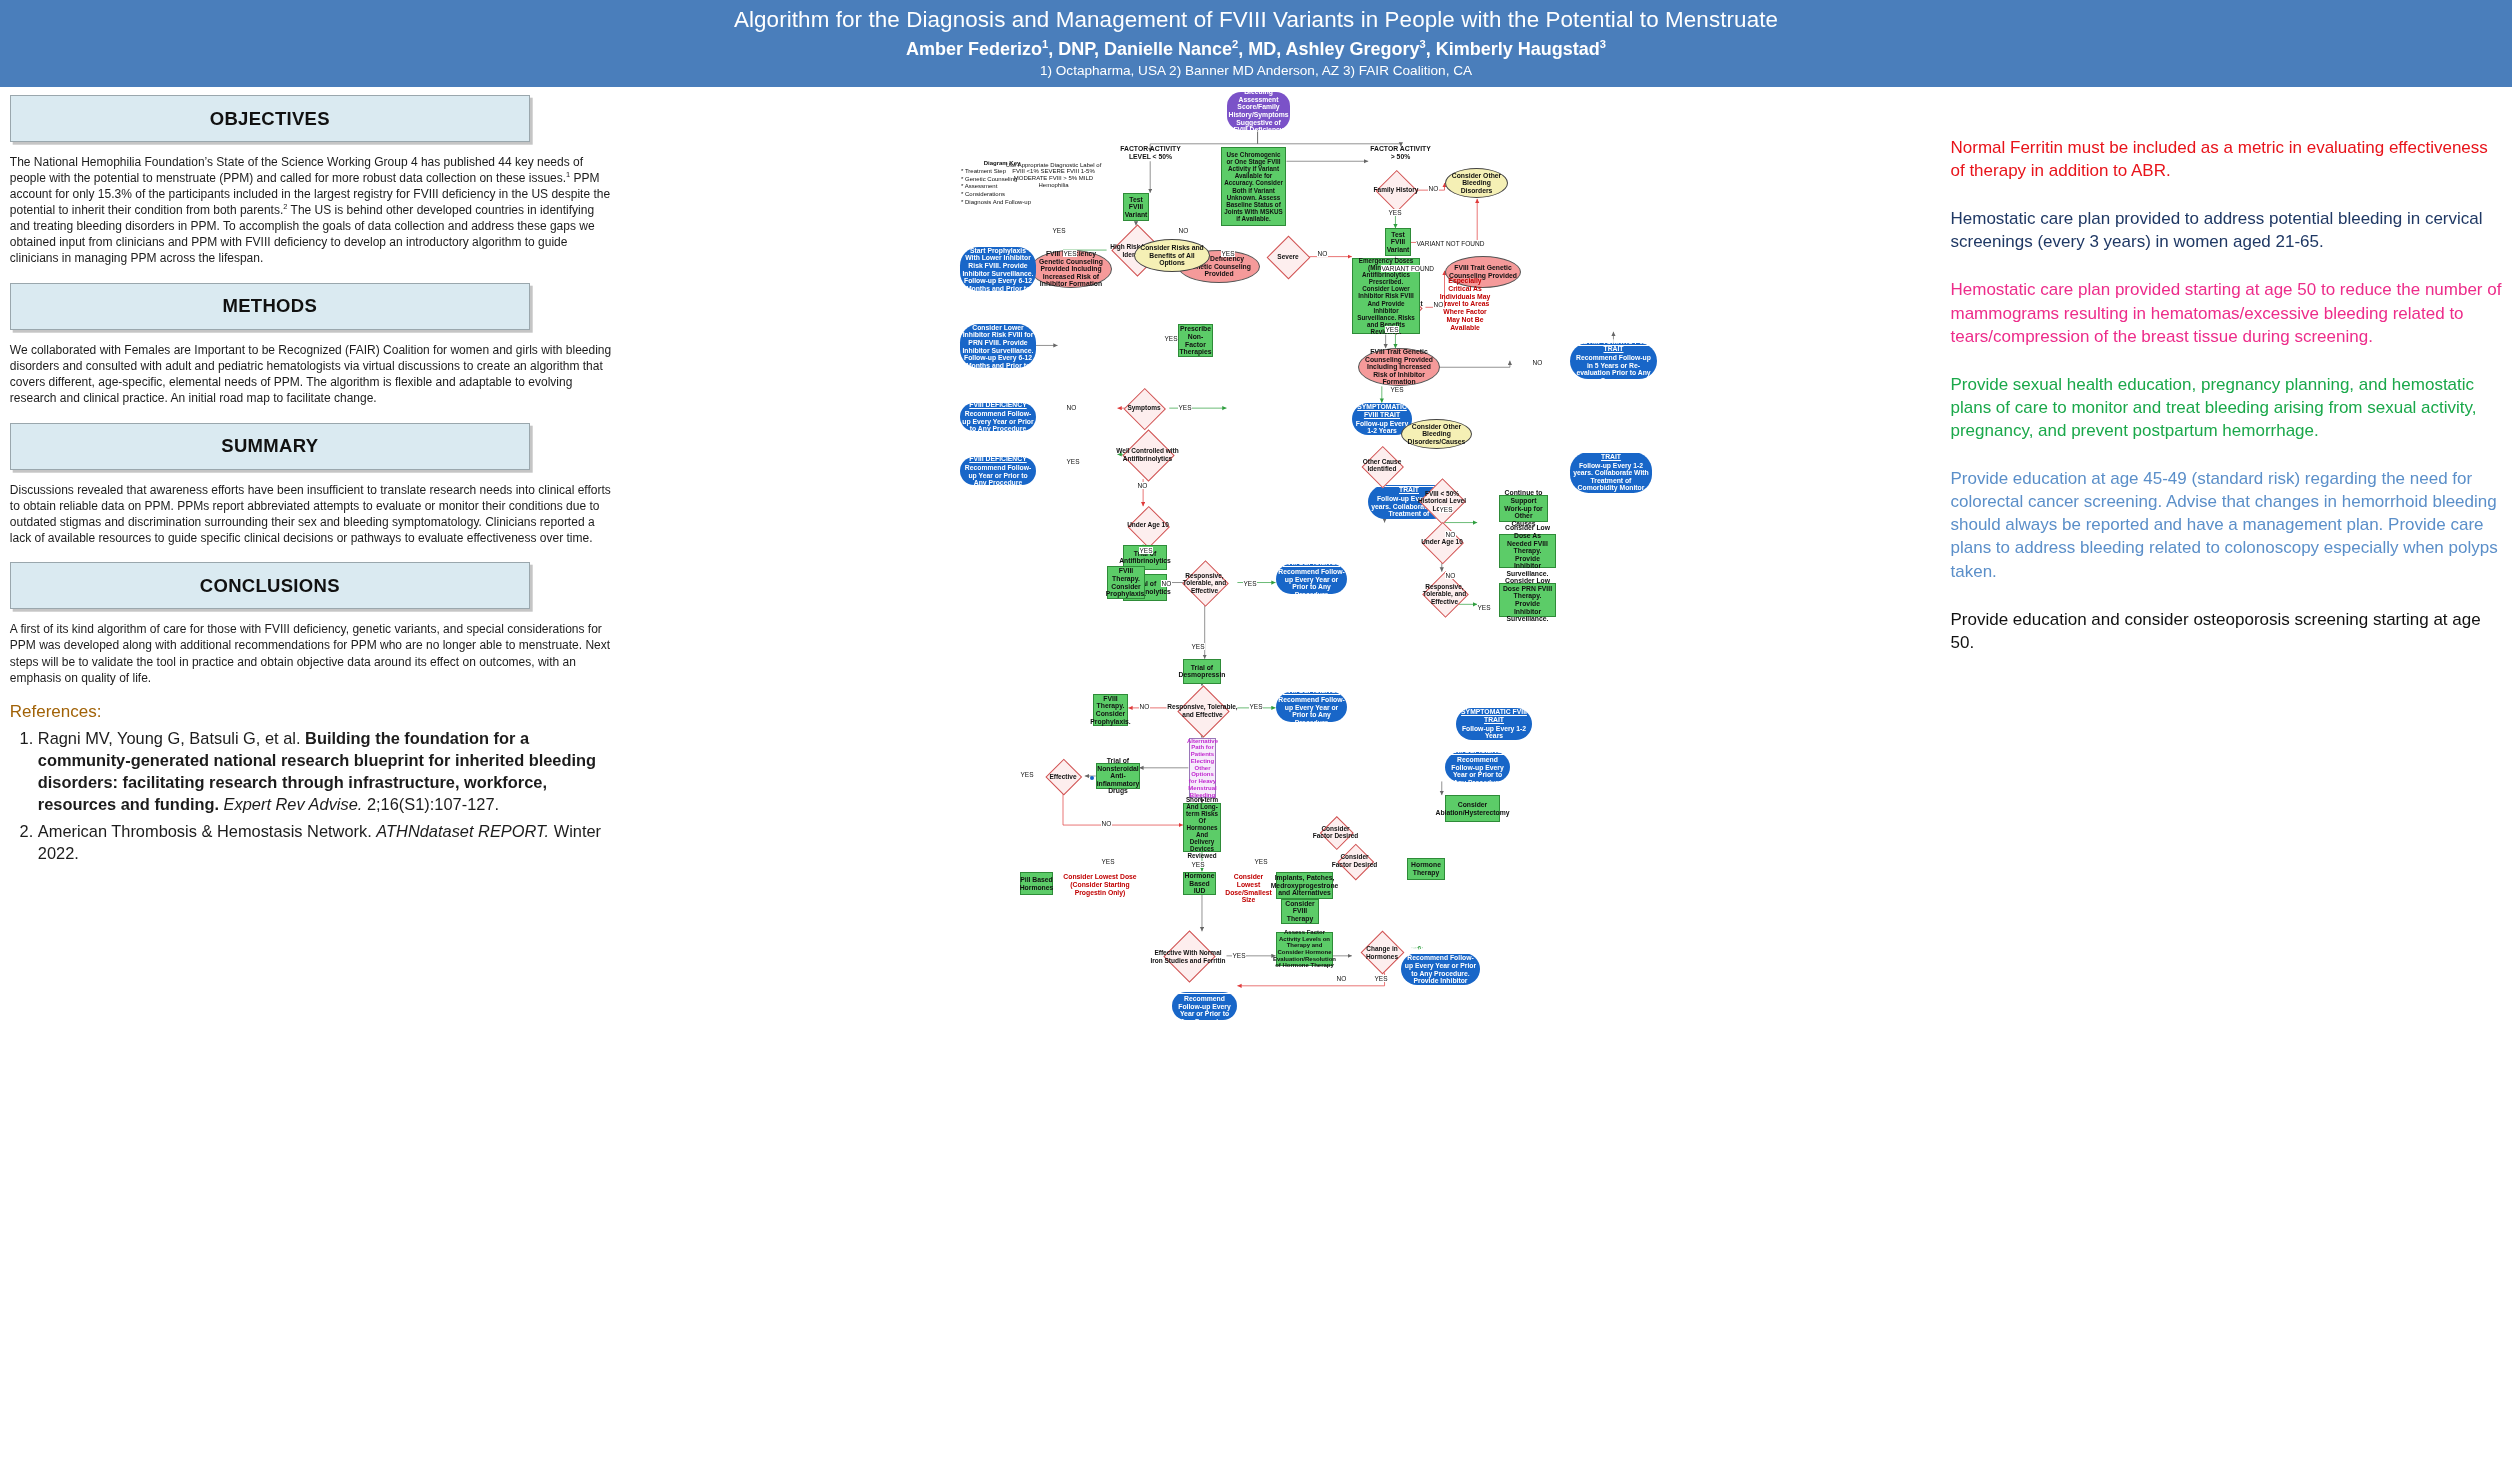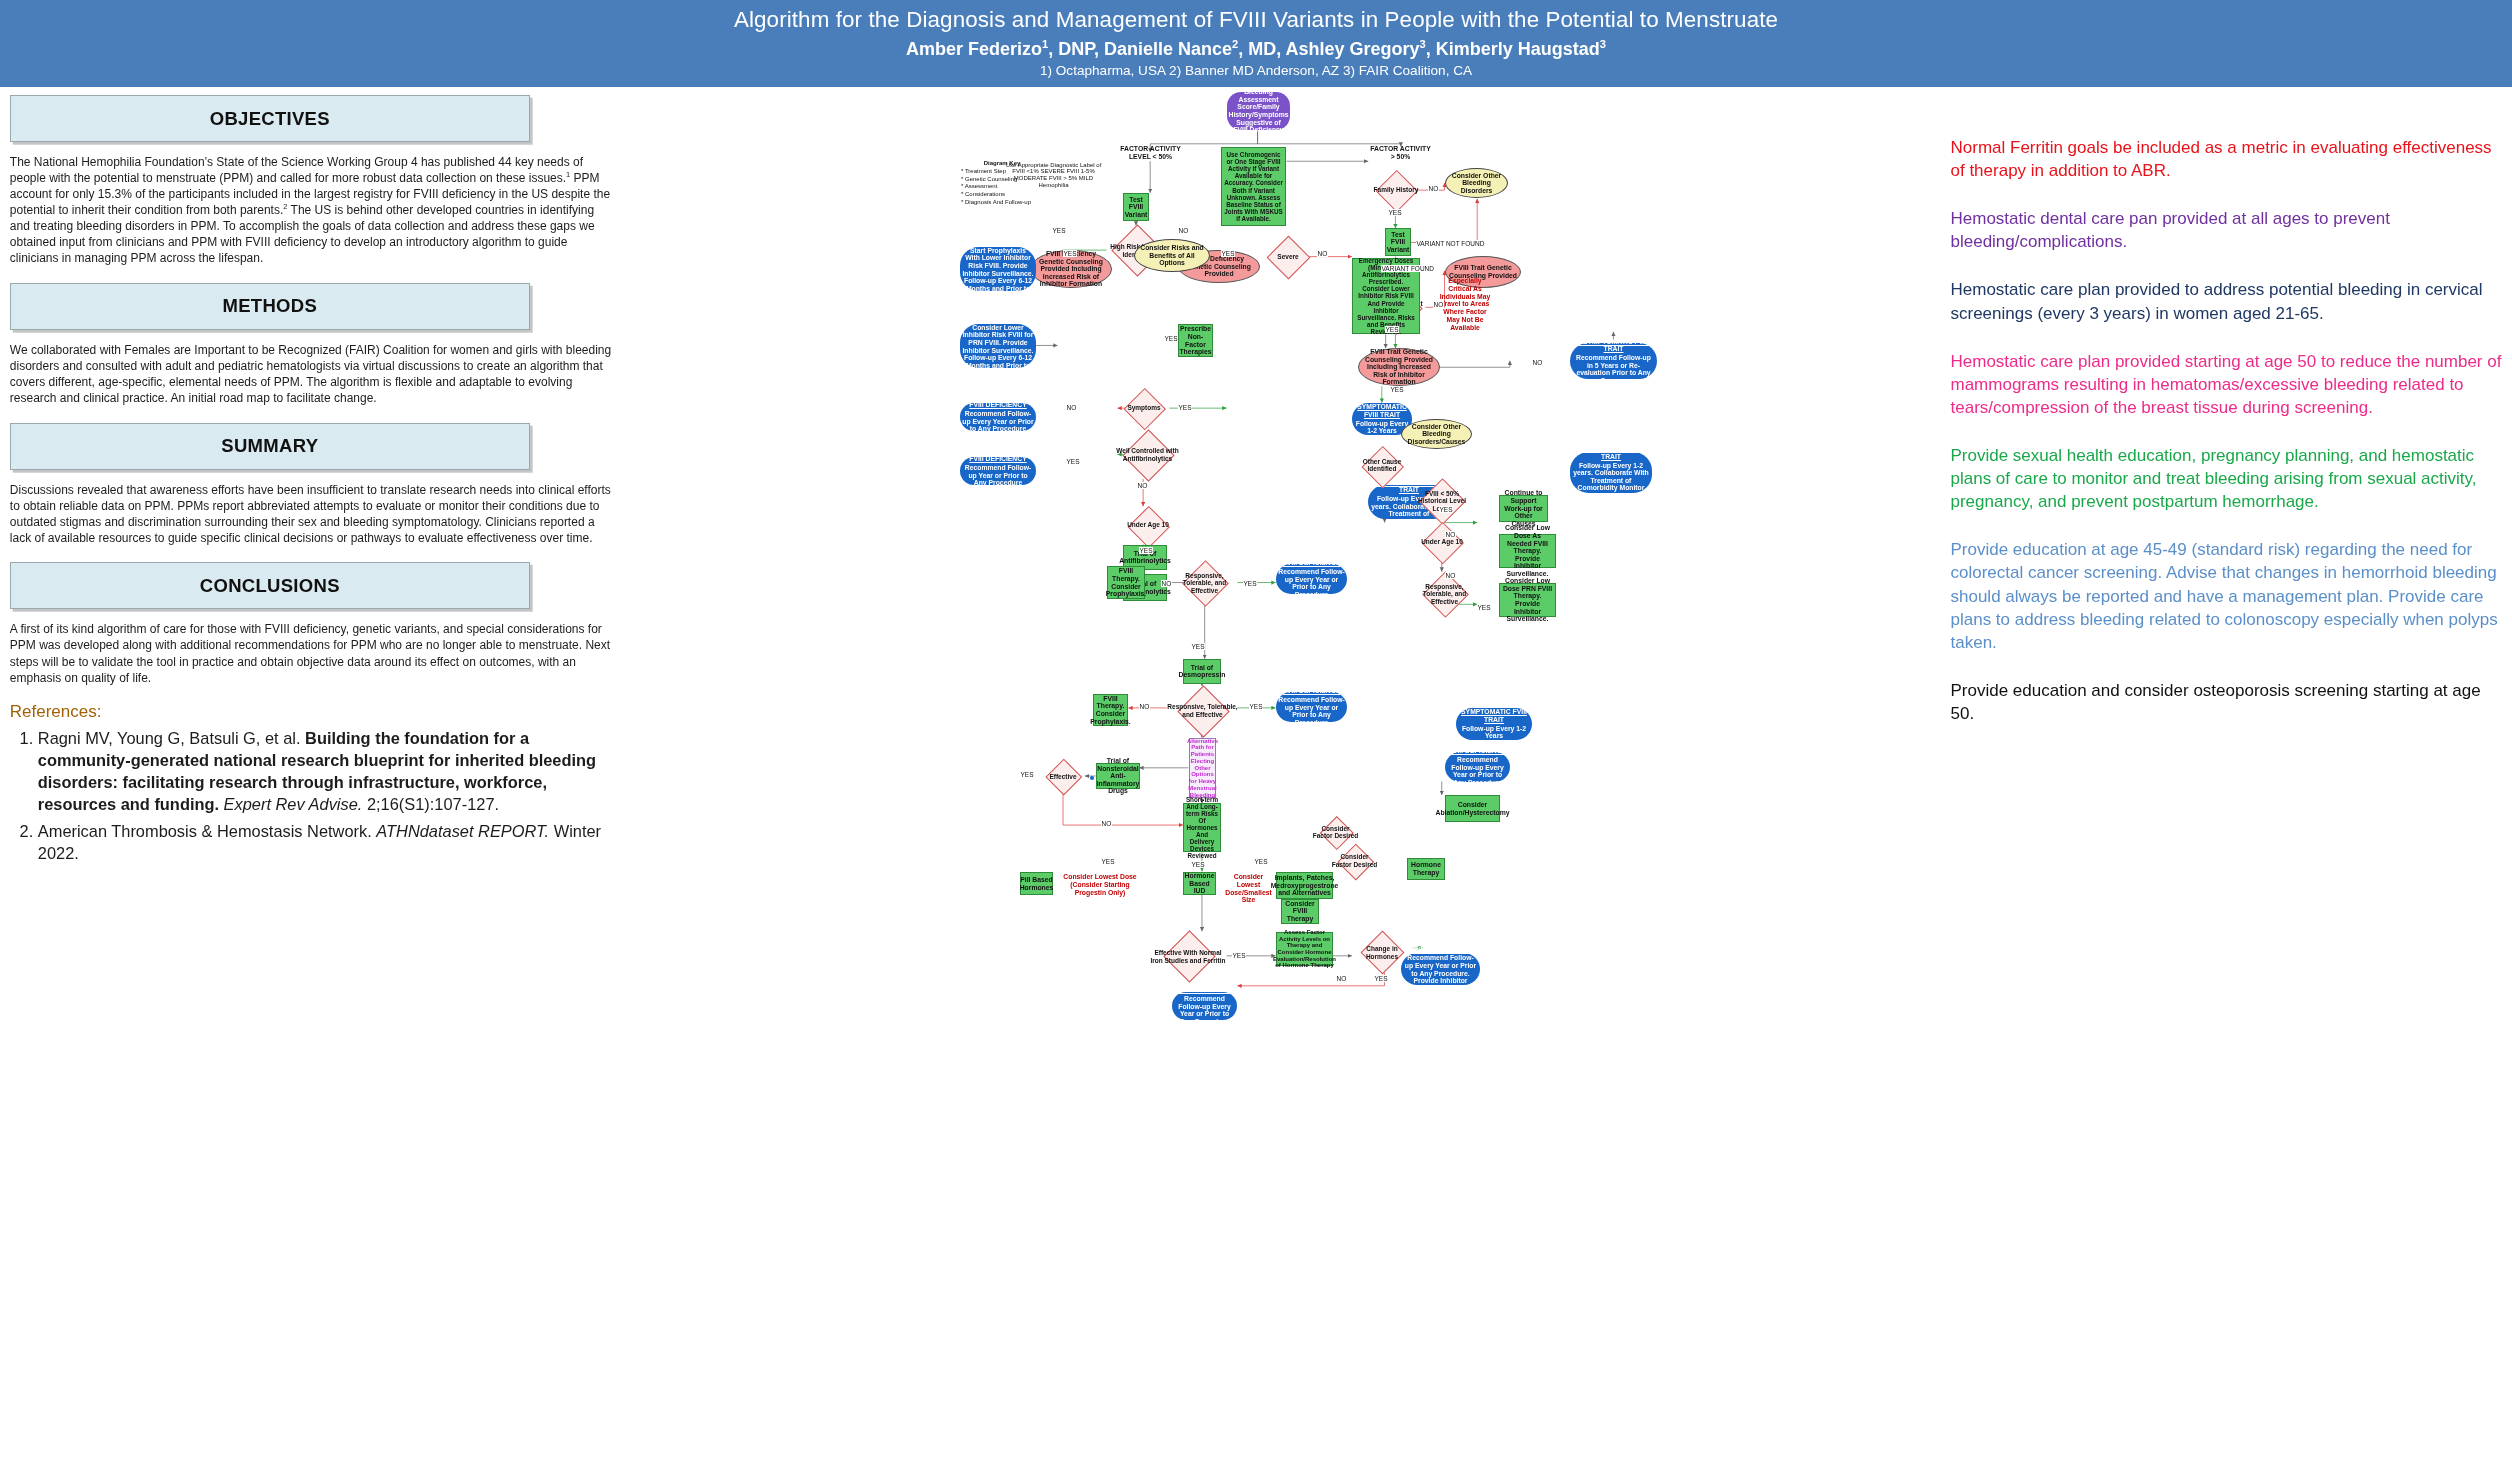--- a/index.html
+++ b/index.html
@@ -105,22 +105,21 @@
 
   <div class="ref-head">References:</div>
   <ol class="refs" id="refs-list">
       <li>Ragni MV, Young G, Batsuli G, et al. <span class="b">Building the foundation for a community-generated national research blueprint for inherited bleeding disorders: facilitating research through infrastructure, workforce, resources and funding. </span><span class="i">Expert Rev Advise.</span> 2;16(S1):107-127.</li>
       <li>American Thrombosis &amp; Hemostasis Network. <span class="b"></span><span class="i">ATHNdataset REPORT.</span> Winter 2022.</li>
     </ol>
 </div>
 
 <div id="right-col">
   <div id="cons-list">
-      <p class="cons-p" style="color: rgb(232, 19, 26);">Normal Ferritin goals be included as a metric in evaluating effectiveness of therapy in addition to ABR.</p>
-      <p class="cons-p" style="color: rgb(112, 48, 160);">Hemostatic dental care pan provided at all ages to prevent bleeding/complications.</p>
+      <p class="cons-p" style="color: rgb(232, 19, 26);">Normal Ferritin must be included as a metric in evaluating effectiveness of therapy in addition to ABR.</p>
       <p class="cons-p" style="color: rgb(31, 56, 100);">Hemostatic care plan provided to address potential bleeding in cervical screenings (every 3 years) in women aged 21-65.</p>
       <p class="cons-p" style="color: rgb(237, 44, 138);">Hemostatic care plan provided starting at age 50 to reduce the number of mammograms resulting in hematomas/excessive bleeding related to tears/compression of the breast tissue during screening.</p>
       <p class="cons-p" style="color: rgb(26, 168, 74);">Provide sexual health education, pregnancy planning, and hemostatic plans of care to monitor and treat bleeding arising from sexual activity, pregnancy, and prevent postpartum hemorrhage.</p>
       <p class="cons-p" style="color: rgb(91, 143, 201);">Provide education at age 45-49 (standard risk) regarding the need for colorectal cancer screening. Advise that changes in hemorrhoid bleeding should always be reported and have a management plan. Provide care plans to address bleeding related to colonoscopy especially when polyps taken.</p>
       <p class="cons-p" style="color: rgb(17, 17, 17);">Provide education and consider osteoporosis screening starting at age 50.</p>
     </div>
 </div>
 
 <div id="center-col">
   <div id="flow">

